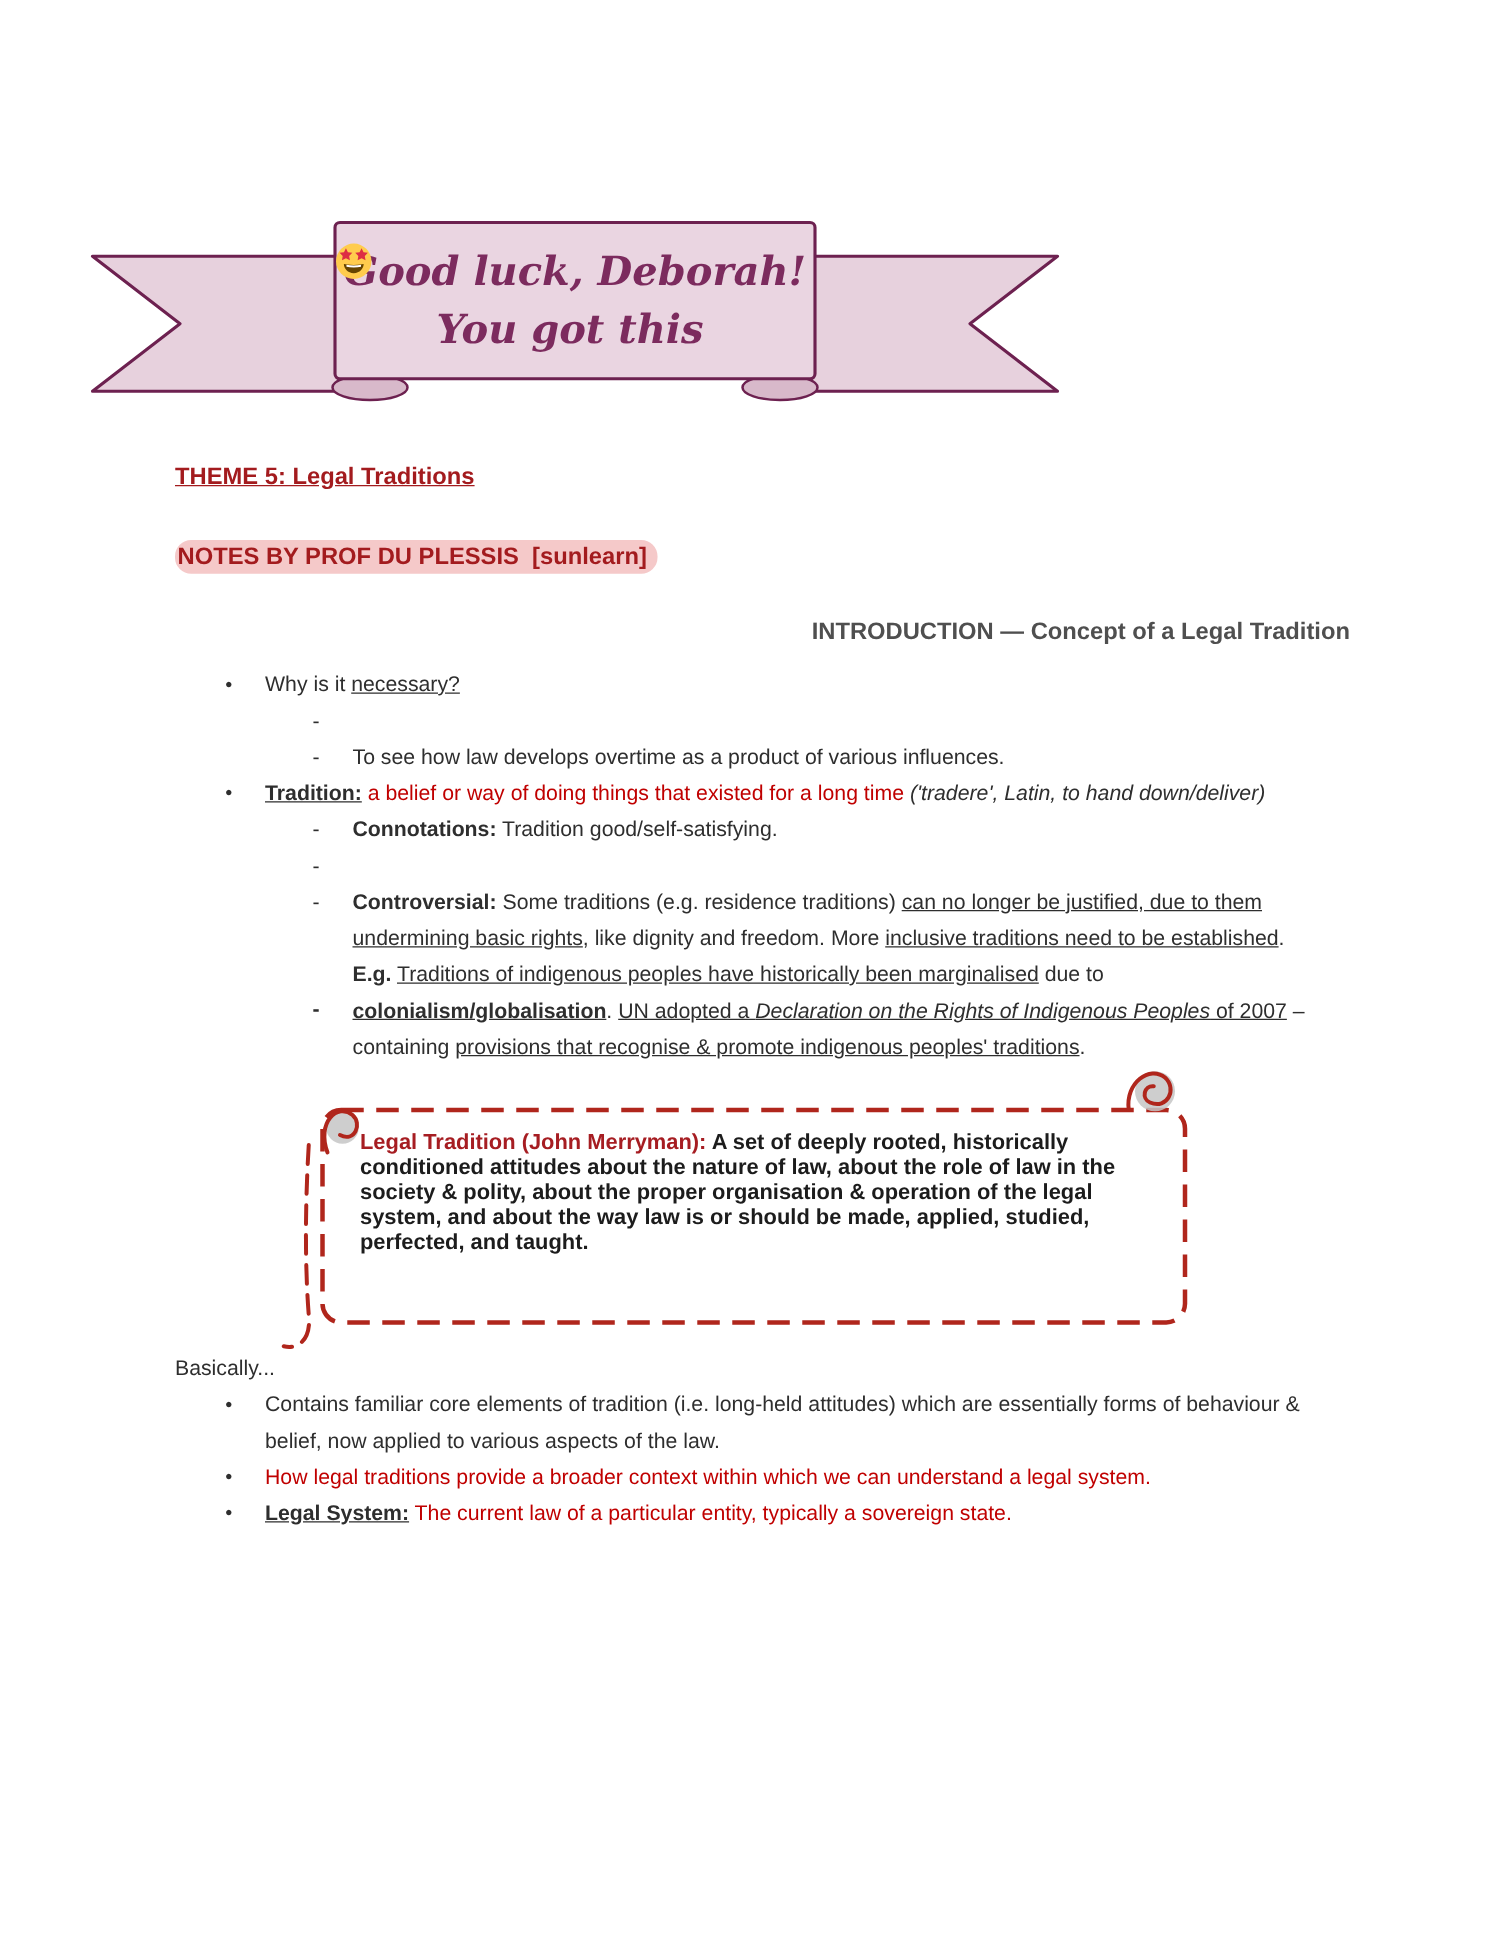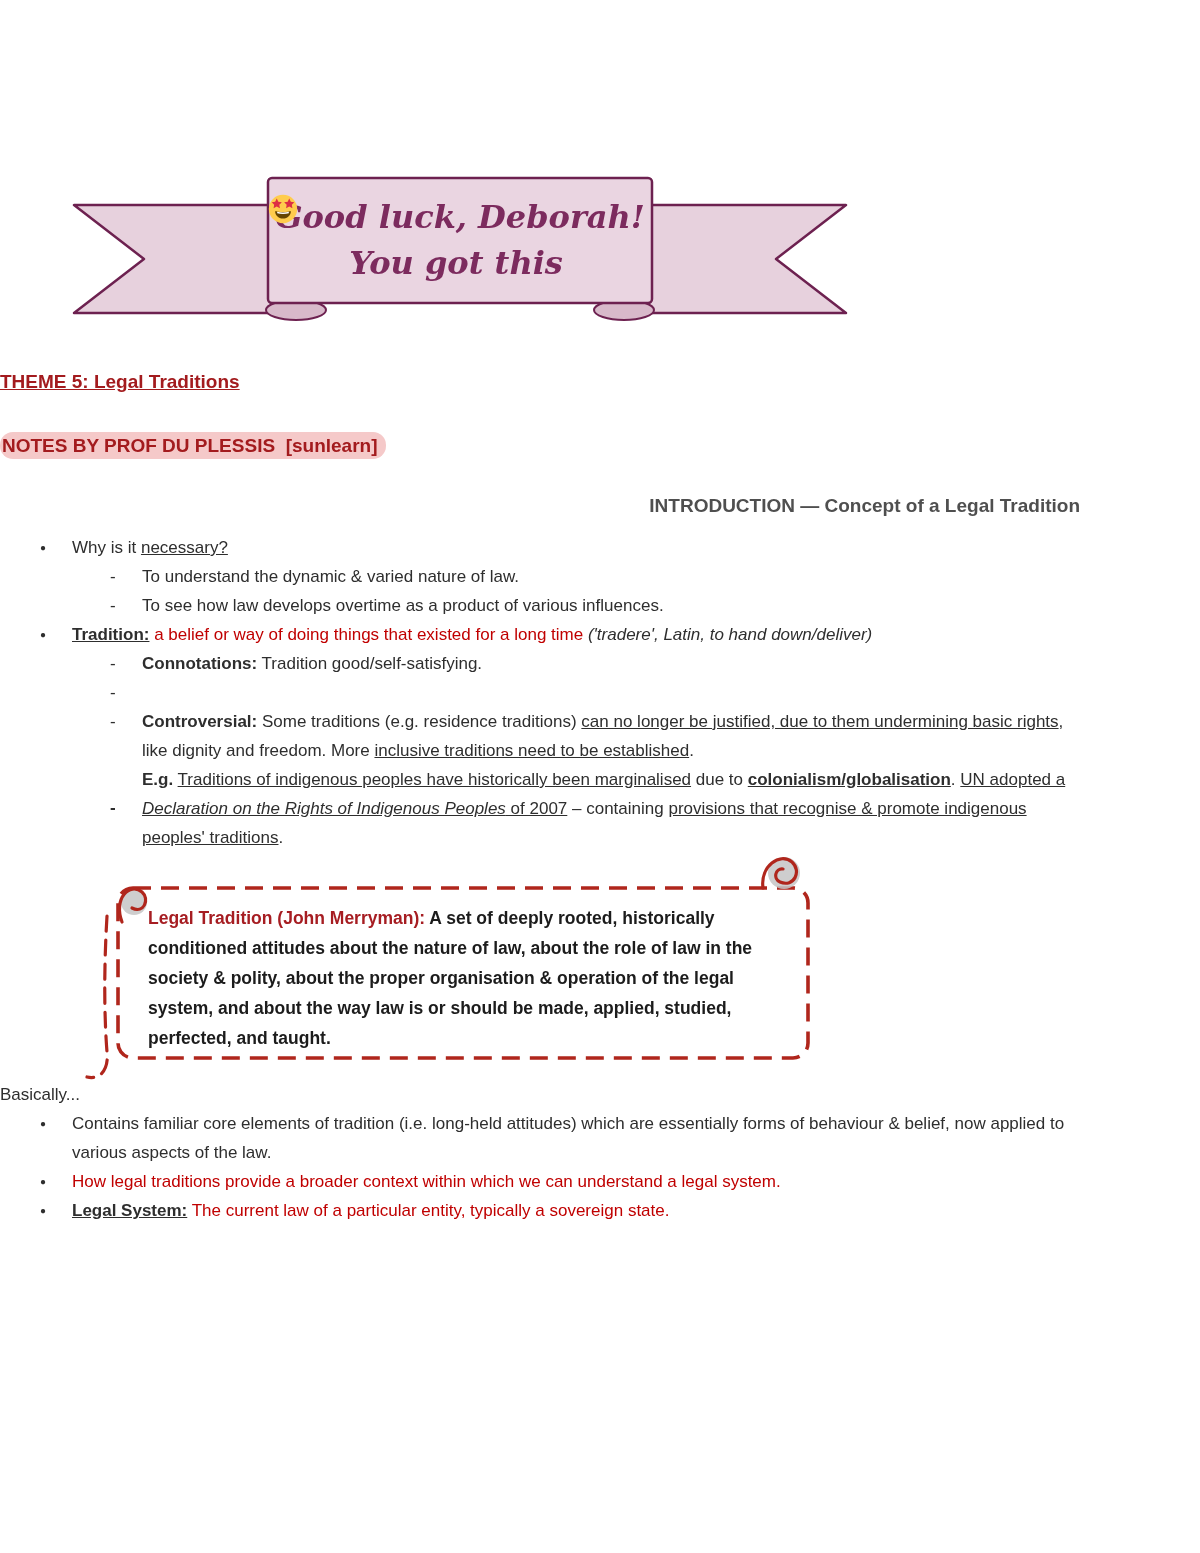--- a/index.html
+++ b/index.html
@@ -1,21 +1,21 @@
 <!DOCTYPE html>
 <html><head>
 <meta charset="utf-8">
 <style>
   html,body{margin:0;padding:0;background:#ffffff;}
   .page{
     width:1200px;height:1553px;position:relative;background:#ffffff;
     font-family:"Liberation Sans","DejaVu Sans",sans-serif;
     color:#2e2e2e;font-size:17px;line-height:29px;overflow:hidden;
   }
-  .content{padding-right:120px;}
+  .content{padding-left:140px;padding-right:120px;}
 
   
   .banner-wrap{position:relative;width:780px;height:152px;margin:172px 0 0 70px;}
   .banner-wrap svg{position:absolute;left:0;top:0;}
   .banner-text{
     position:absolute;left:198px;top:22px;width:384px;text-align:center;
     font-family:"DejaVu Serif","Liberation Serif",serif;
     font-style:italic;font-weight:700;color:#7c2b5e;
     font-size:32px;line-height:46px;
   }
@@ -42,21 +42,21 @@
   .b{font-weight:700;margin-top:28px;}
   .u{text-decoration:underline;}
   .i{font-style:italic;}
   .red{color:#c00000;}
 
   
   .qbox{position:relative;margin:36px 0 0 118px;width:690px;height:170px;}
   .qbox svg.frame{position:absolute;left:-38px;top:-42px;}
   .qbox .qtext{
     position:absolute;left:0;top:0;width:690px;box-sizing:border-box;
-    padding:15px 18px 0 30px;font-weight:700;font-size:17.5px;line-height:30px;color:#1c1c1c;
+    padding:15px 18px 0 30px;font-weight:700;font-size:17.5px;line-height:20px;color:#1c1c1c;
   }
   .qtitle{color:#a61d22;font-weight:700;}
 
   .basically{margin-top:22px;}
 </style>
 </head>
 <body>
 
 <div class="page">
 
@@ -95,21 +95,20 @@
 
     <div class="list">
 
       <div class="li l1">
         <span class="marker">●</span>
         <span class="txt"><span>Why is it </span><span class="u">necessary?</span></span>
       </div>
 
       <div class="li l2">
         <span class="marker">-</span>
-        <span class="txt">To understand the dynamic &amp; varied nature of law.</span>
       </div>
 
       <div class="li l2">
         <span class="marker">-</span>
         <span class="txt">To see how law develops overtime as a product of various influences.</span>
       </div>
 
       <div class="li l1">
         <span class="marker">●</span>
         <span class="txt"><span class="b u">Tradition:</span><span class="red"> a belief or way of doing things that existed for a long time </span><span class="i">('tradere', Latin, to hand down/deliver)</span></span>

